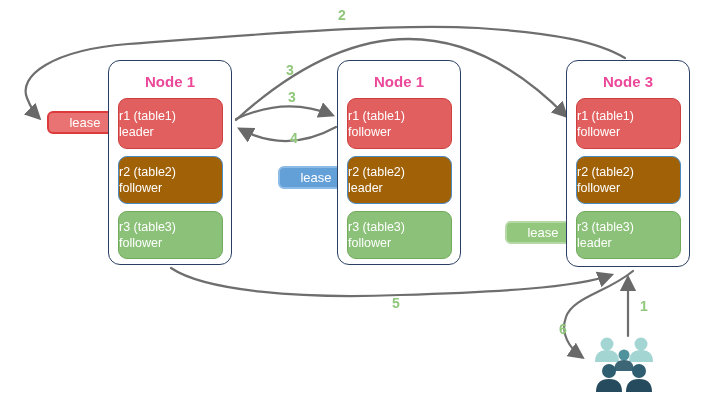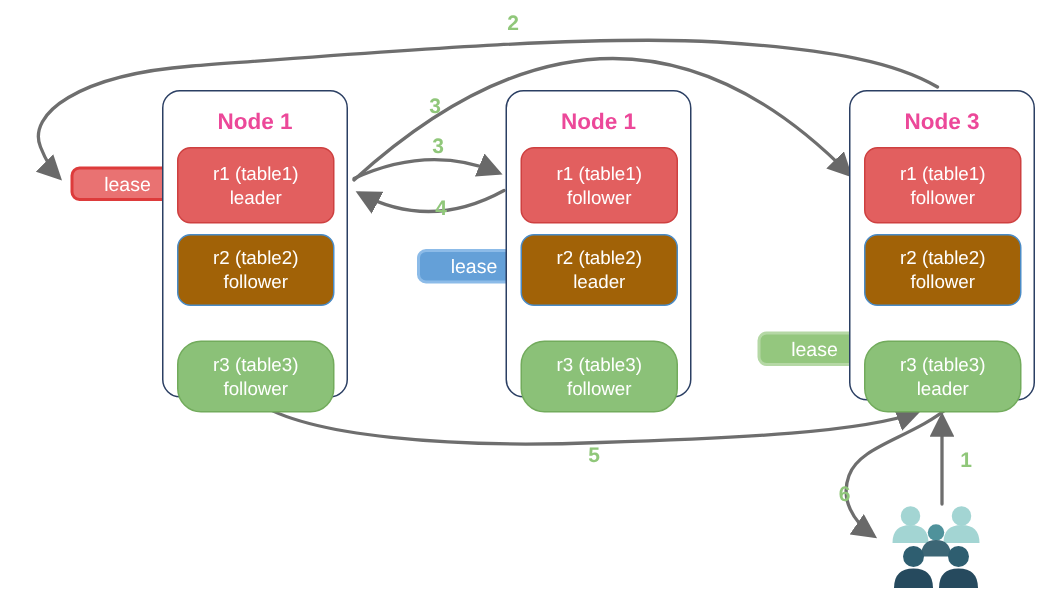--- a/index.html
+++ b/index.html
@@ -13,29 +13,29 @@
     position:absolute; top:60px; width:124px; height:205px;
     background:#ffffff; border:1.5px solid #2b3f63; border-radius:12px;
     box-sizing:border-box;
   }
   .node-title {
     text-align:center; margin-top:12px; font-weight:bold; font-size:15px; color:#ec4899;
   }
   .replica {
     position:absolute; left:9px; width:105px; border-radius:9px;
     box-sizing:border-box; border:1.5px solid;
-    color:#ffffff; font-size:12.5px; line-height:1.28; text-align:center;
+    color:#ffffff; font-size:12.5px; line-height:1.28; text-align:left;
     display:flex; flex-direction:column; justify-content:center;
   }
   .replica.red   { background:#e25f5f; border-color:#ce4040; }
   .replica.blue  { background:#a16207; border-color:#4a8bc6; }
   .replica.green { background:#8bc178; border-color:#72ab5c; }
   .r1 { top:37px;  height:51px; }
   .r2 { top:95px;  height:48px; }
-  .r3 { top:166px; height:48px;border-radius:16px; }
+  .r3 { top:150px; height:48px; }
 
   .lease {
     position:absolute; width:76px; height:23px; border-radius:6px;
     box-sizing:border-box; border:2px solid;
     color:#ffffff; font-size:13px;
     display:flex; align-items:center; justify-content:center;
   }
   .lease.red   { left:47px;  top:111px; background:#e97272; border-color:#dd3b3b; }
   .lease.blue  { left:278px; top:166px; background:#64a0d8; border-color:#8cbbe8; }
   .lease.green { left:505px; top:221px; background:#94c77e; border-color:#b5d8a5; }

